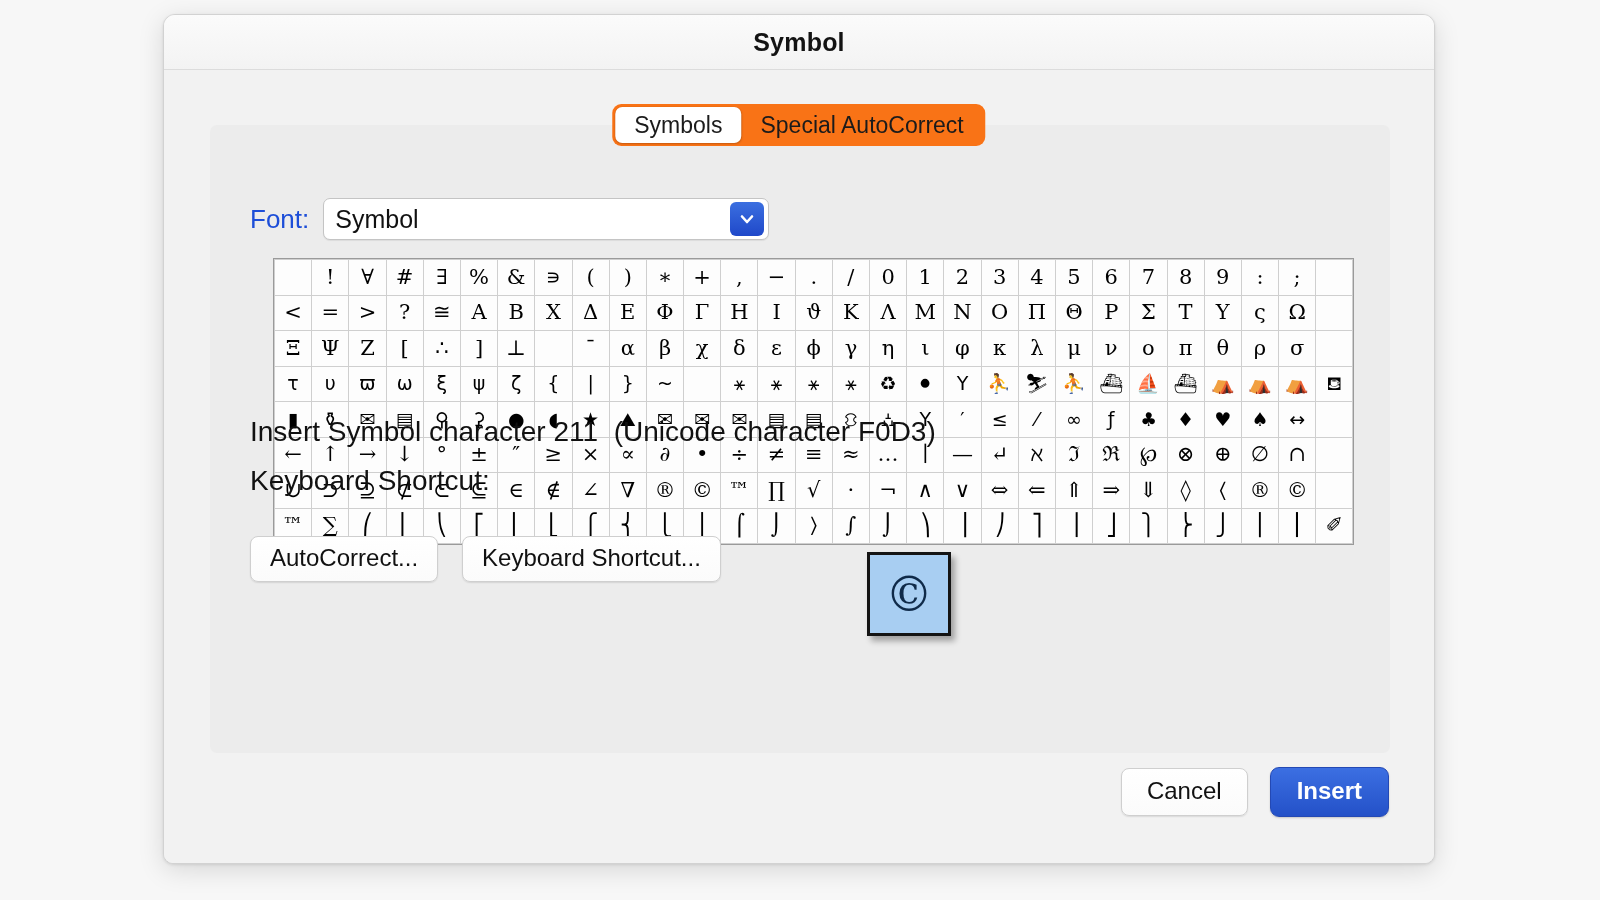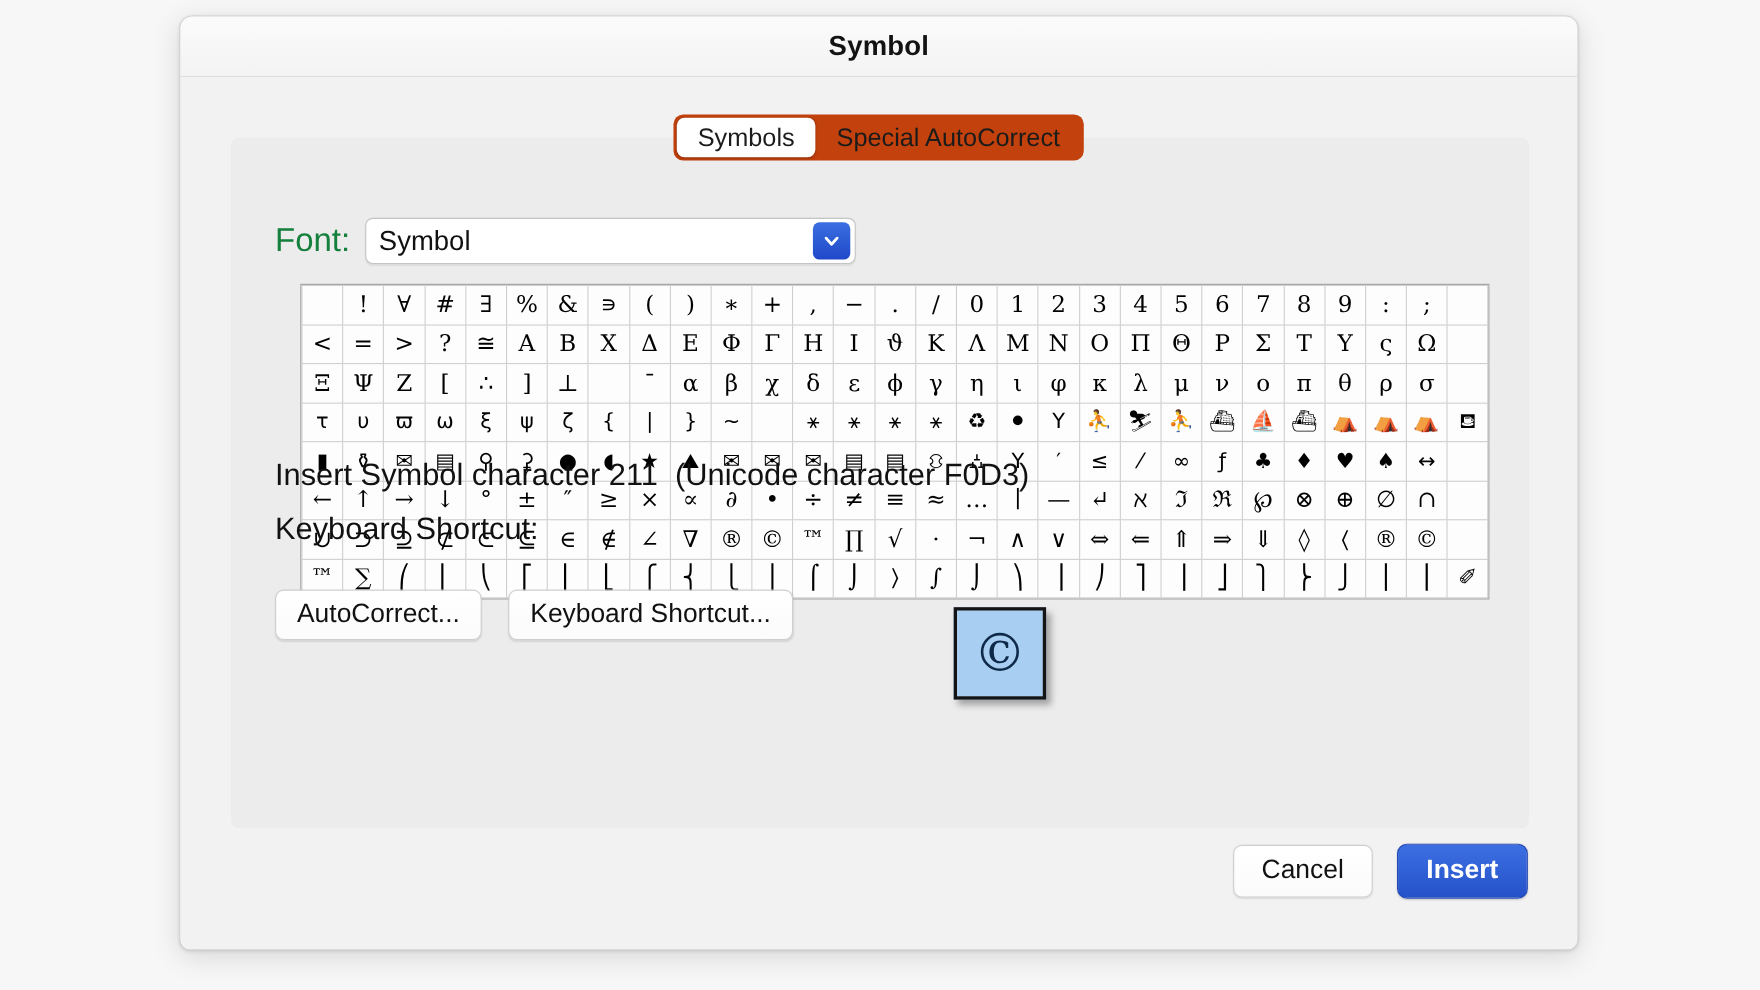--- a/index.html
+++ b/index.html
@@ -54,21 +54,21 @@
     background: #f2f2f2;
   }
 
   
   #tabs {
     position: absolute;
     left: 50%;
     transform: translateX(-50%);
     top: 34px;
     display: flex;
-    background: #c2410c;
+    background: #f97316;
     border-radius: 9px;
     padding: 3px;
     height: 42px;
     box-sizing: border-box;
     align-items: stretch;
     z-index: 4;
   }
   .tab {
     display: flex;
     align-items: center;
@@ -99,22 +99,22 @@
 
   
   #font-row {
     position: absolute;
     left: 40px;
     top: 73px;
     display: flex;
     align-items: center;
   }
   #font-label {
-    font-size: 30px;
-    color: #15803d;
+    font-size: 26px;
+    color: #1d4ed8;
     margin-right: 14px;
   }
   #font-combo {
     position: relative;
     width: 446px;
     height: 42px;
     background: #ffffff;
     border: 1px solid #c4c4c4;
     border-radius: 7px;
     box-shadow: 0 1px 1px rgba(0,0,0,0.07);

